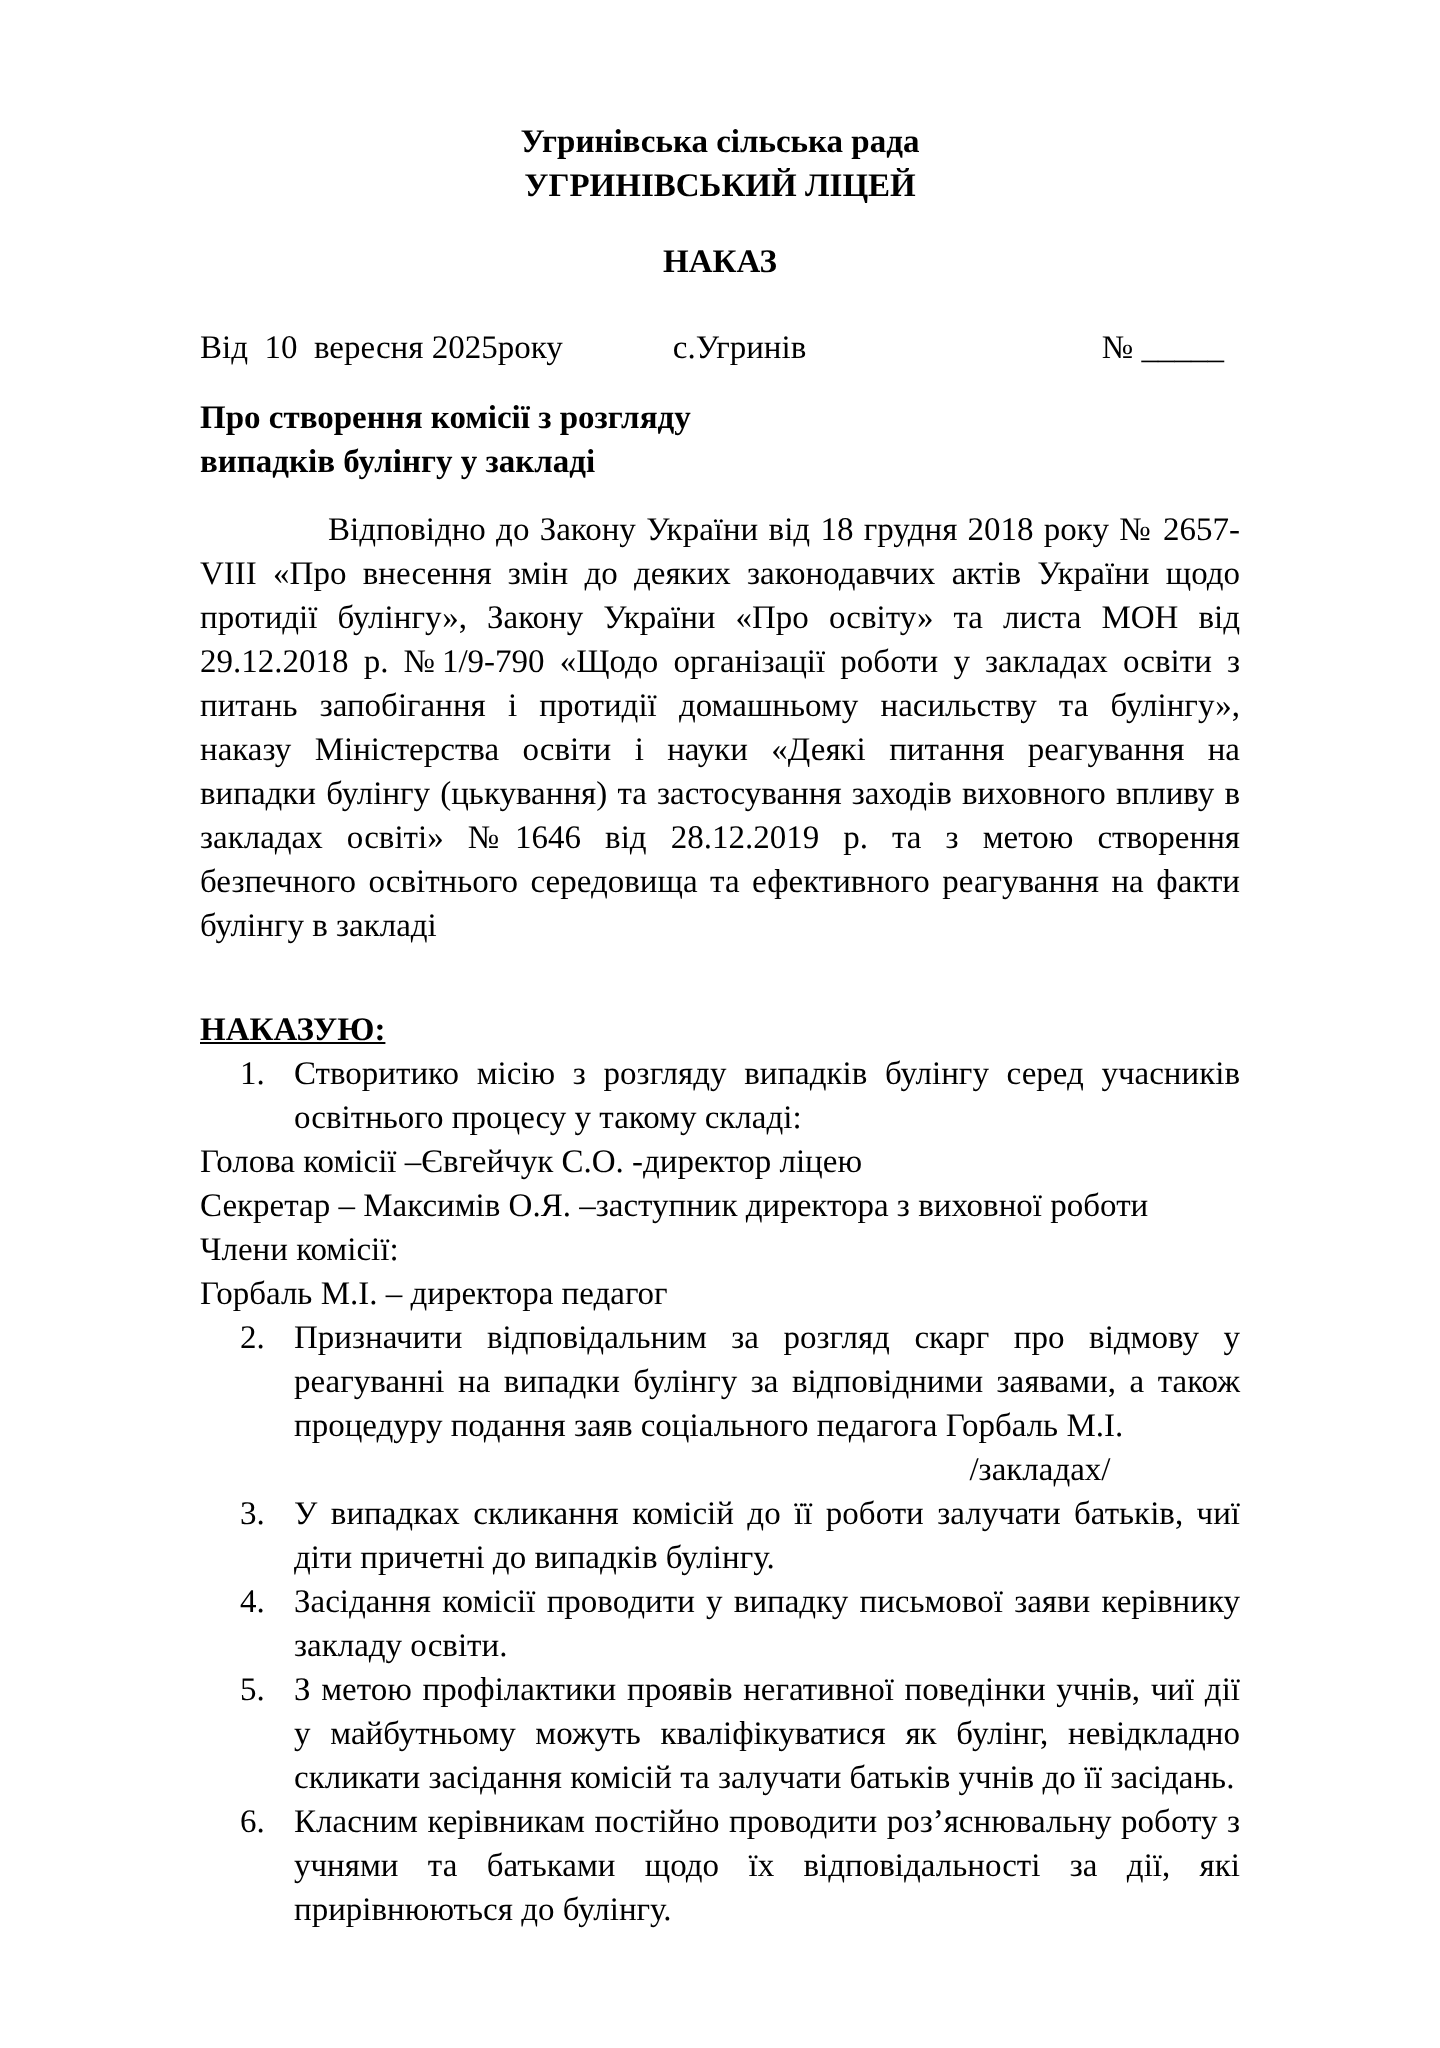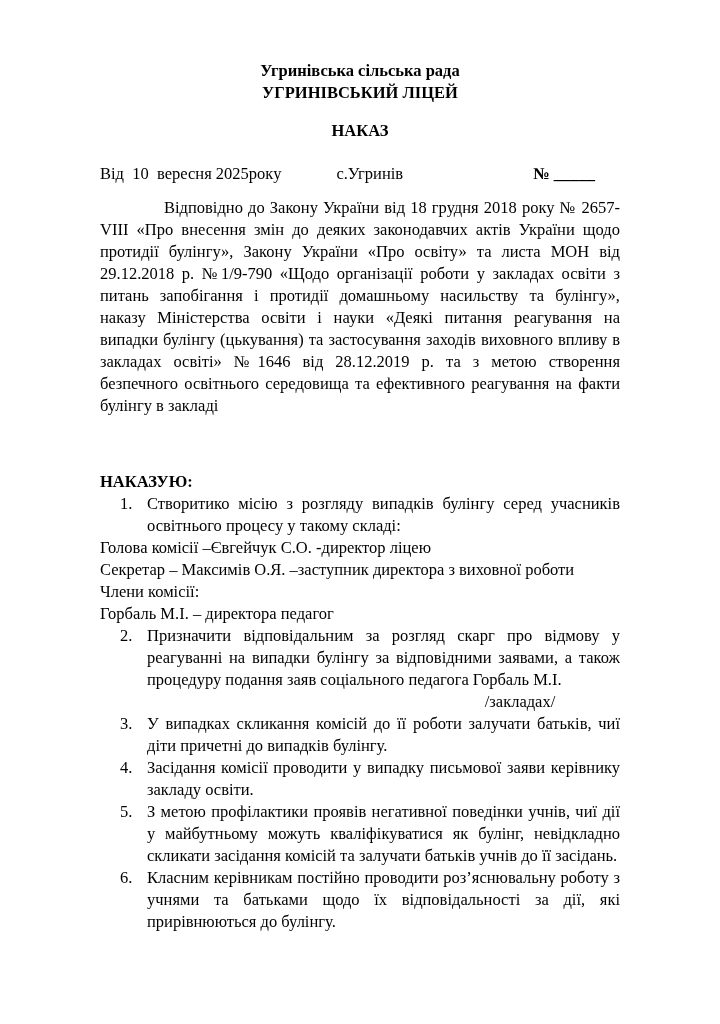--- a/index.html
+++ b/index.html
@@ -22,28 +22,28 @@
   .center { text-align: center; }
   .bold { font-weight: bold; }
   .doc-type { margin-top: 16px; }
   .date-line {
     margin-top: 21px;
     display: flex;
     align-items: baseline;
     white-space: pre;
   }
   .date-line .place { margin-left: 55px; }
-  .date-line .number { margin-left: auto; margin-right: 25px; font-weight: bold; }
+  .date-line .number { margin-left: auto; margin-right: 8px; }
   .subject { margin-top: 13px; }
   .preamble {
     margin-top: 12px;
     text-align: justify;
     text-indent: 64px;
   }
-  .order-heading { margin-top: 54px; }
+  .order-heading { margin-top: 30px; text-decoration: underline; }
   .li { display: flex; }
   .li .num {
     flex: 0 0 27px;
     margin-left: 20px;
   }
   .li .itext {
     flex: 1;
     text-align: justify;
   }
   .plain { text-align: left; font-family: Liberation Serif, serif; }
@@ -61,20 +61,24 @@
   <div class="center bold">УГРИНІВСЬКИЙ ЛІЦЕЙ</div>
 
   <div class="center bold doc-type">НАКАЗ</div>
 
   <div class="date-line">
     <span class="date">Від  10  вересня 2025року</span>
     <span class="place">с.Угринів</span>
     <span class="number">№ _____</span>
   </div>
 
+  <div class="subject bold">
+    <div>Про створення комісії з розгляду</div>
+    <div>випадків булінгу у закладі</div>
+  </div>
 
   <p class="preamble">Відповідно до Закону України від 18 грудня 2018 року № 2657-VIII «Про внесення змін до деяких законодавчих актів України щодо протидії булінгу», Закону України «Про освіту» та листа МОН від 29.12.2018 р. №1/9-790 «Щодо організації роботи у закладах освіти з питань запобігання і протидії домашньому насильству та булінгу», наказу Міністерства освіти і науки «Деякі питання реагування на випадки булінгу (цькування) та застосування заходів виховного впливу в закладах освіті» №1646 від 28.12.2019 р. та з метою створення безпечного освітнього середовища та ефективного реагування на факти булінгу в закладі</p>
 
   <div class="bold order-heading">НАКАЗУЮ:</div>
 
   <div class="li">
     <span class="num">1.</span>
     <div class="itext">Створитико місію з розгляду випадків булінгу серед учасників освітнього процесу у такому складі:</div>
   </div>
 

